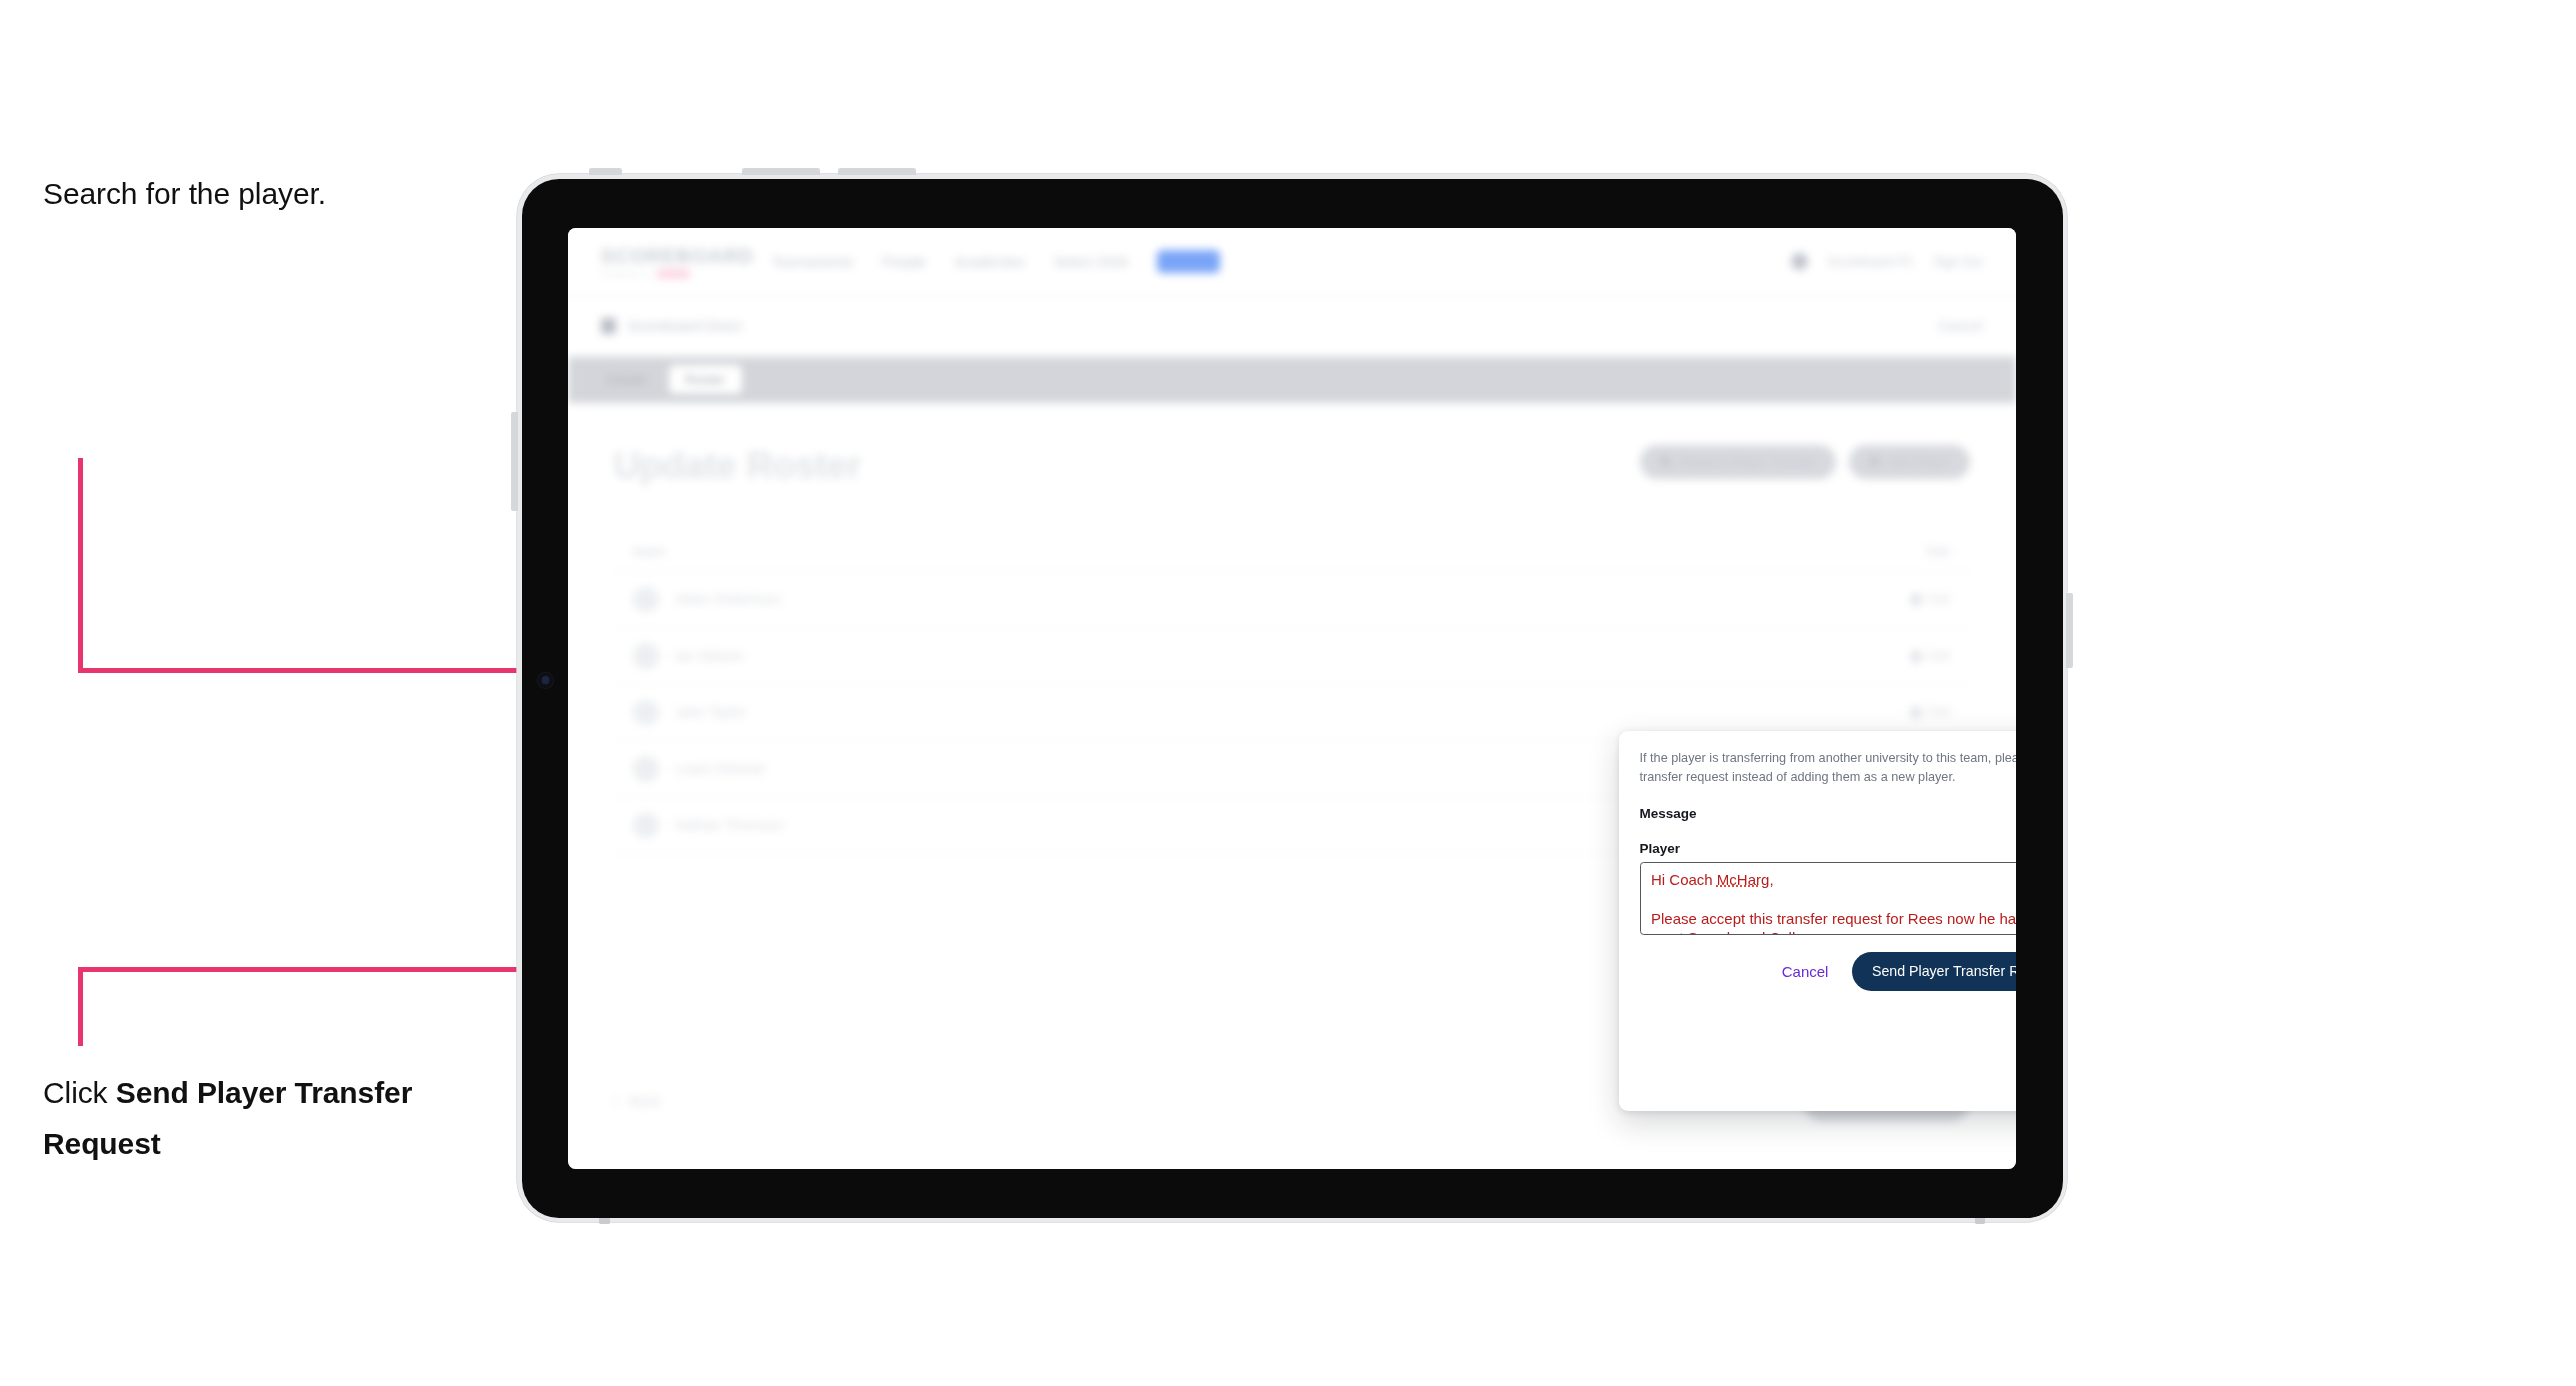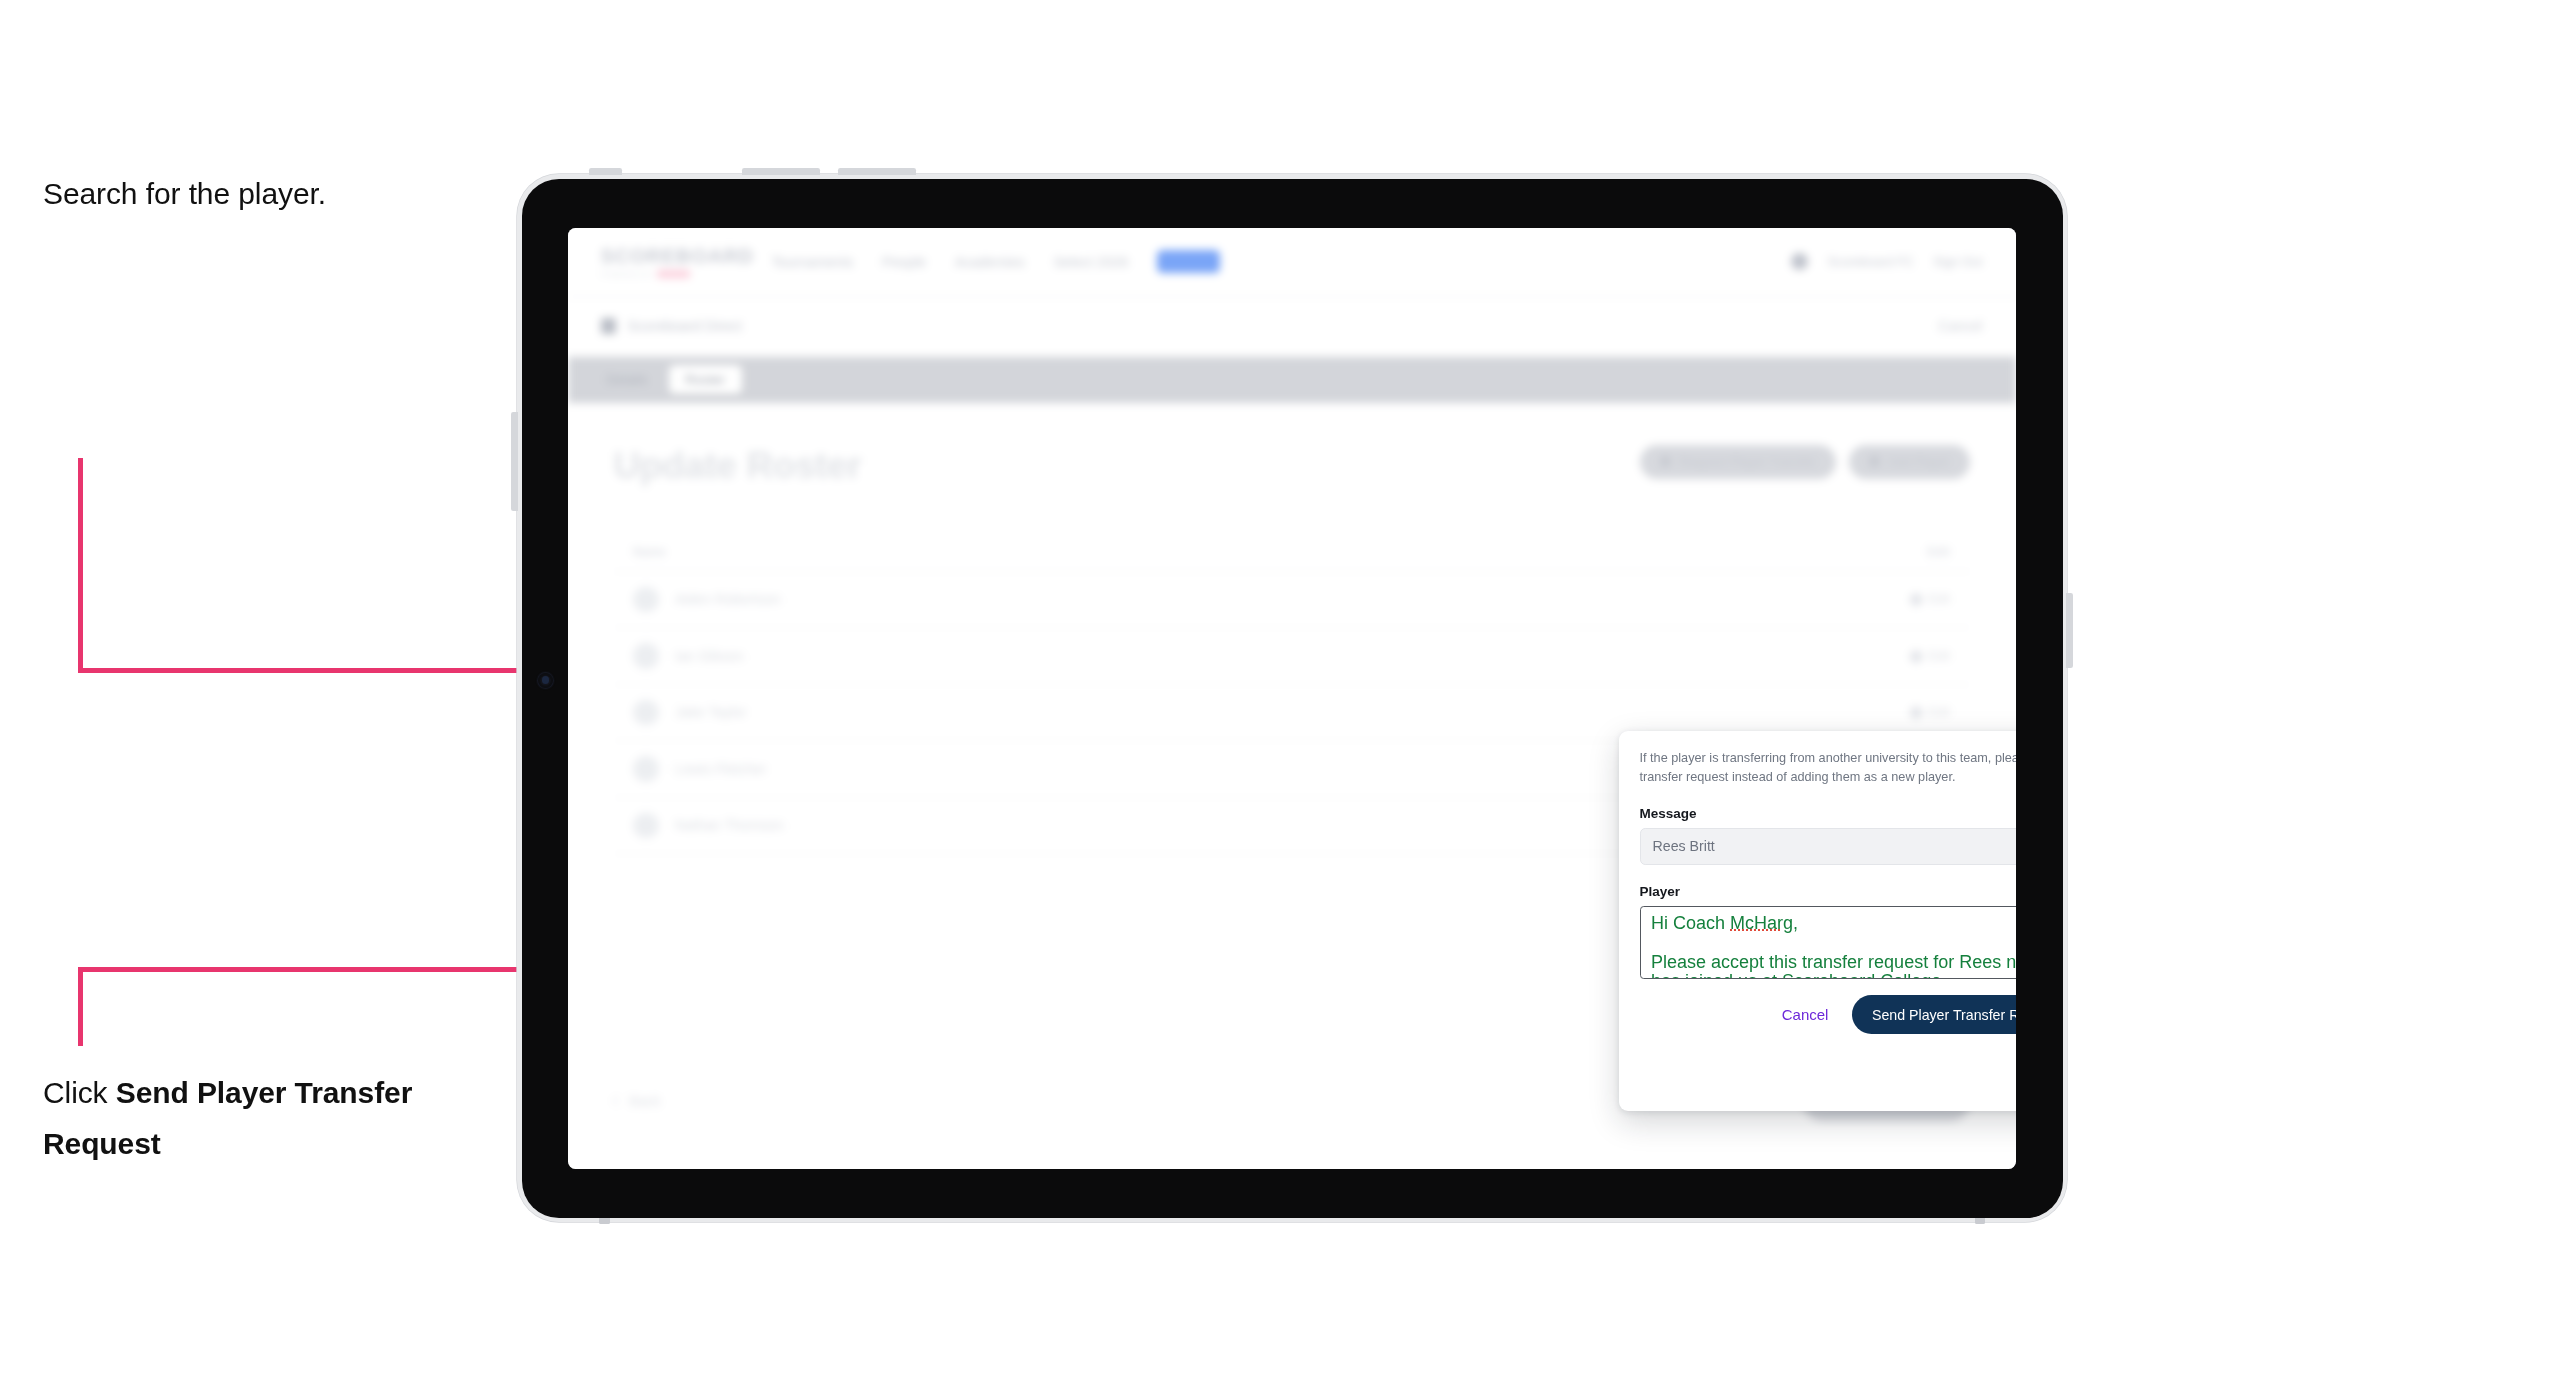--- a/index.html
+++ b/index.html
@@ -105,22 +105,22 @@
   #modal-head { position:relative; height:55px; padding:0 21px;
                 display:flex; align-items:center; border-bottom:0.7px solid #eeeff1; }
   #modal-title { font-size:18px; font-weight:800; color:#111318; letter-spacing:-0.3px; }
   #modal-body { padding:18px 21px 0 21px; }
   #modal-desc { font-size:12.7px; line-height:19px; color:#6f7682; }
   .fld-label { font-size:13.5px; font-weight:700; color:#14171d; margin-top:19.5px; margin-bottom:6.7px; }
   #player-input { width:100%; height:37px; background:#F1F2F4; border:0.7px solid #E3E5E9;
                   border-radius:5.2px; padding:0 12px; font-size:14.2px; color:#6d737f;
                   font-family:"Liberation Sans", sans-serif; }
   #message-input { width:100%; height:73px; background:#ffffff; border:0.7px solid #53585f;
-                   border-radius:3.7px; padding:6.7px 10.5px; font-size:18px; line-height:19.5px;
-                   color:#15803d; resize:none; overflow:hidden;
+                   border-radius:3.7px; padding:6.7px 10.5px; font-size:15px; line-height:19.5px;
+                   color:#b91c1c; resize:none; overflow:hidden;
                    font-family:"Liberation Sans", sans-serif; }
   .squiggle { text-decoration: underline; text-decoration-style: dotted;
               text-decoration-color:#e04a3a; text-decoration-thickness:1.5px; }
   #modal-foot { display:flex; align-items:center; justify-content:flex-end;
                 gap:6px; padding:16.5px 21px 0 21px; }
   #cancel-btn { font-size:15px; color:#6d28d9; padding:9.7px 18px; background:none;
                 border:none; cursor:pointer; font-family:"Liberation Sans", sans-serif; }
   #send-btn { background:#103357; color:#ffffff; border:none; border-radius:21px;
               height:39px; padding:0 19.5px; font-size:14.2px; cursor:pointer;
               font-family:"Liberation Sans", sans-serif; }
@@ -276,21 +276,20 @@
           </div>
         </div>
 
         <div id="modal">
 
 
           <div id="modal-body">
             <div id="modal-desc">If the player is transferring from another university to this team, please make a transfer request instead of adding them as a new player.</div>
 
             <div class="fld-label">Message</div>
-            <input id="player-input" type="text" value="Rees Britt" style="">
 
             <div class="fld-label">Player</div>
             <div id="message-input">
               <div><span>Hi Coach </span><span class="squiggle">McHarg</span><span>,</span></div>
               <div>&nbsp;</div>
               <div>Please accept this transfer request for Rees now he has joined us at Scoreboard College</div>
             </div>
           </div>
 
           <div id="modal-foot">

